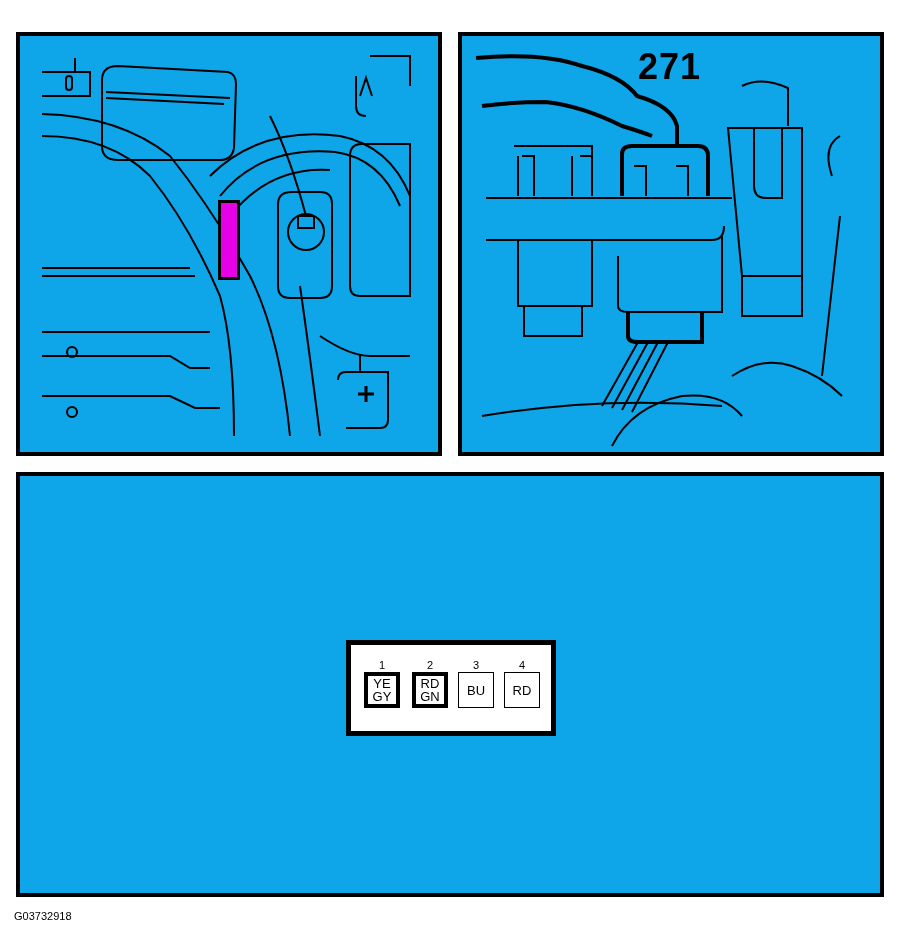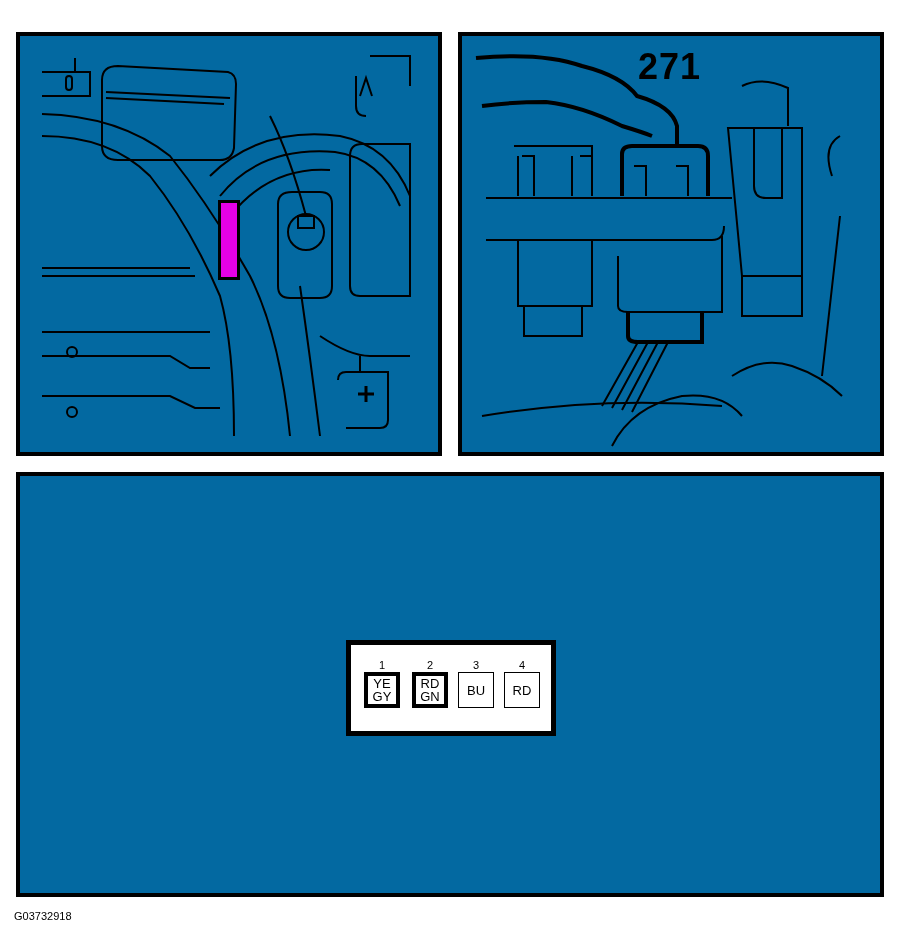--- a/index.html
+++ b/index.html
@@ -1,17 +1,17 @@
 <!DOCTYPE html>
 <html><head>
 <meta charset="utf-8">
 <style>
   html, body { margin:0; padding:0; background:#ffffff; }
   body { width:900px; height:948px; position:relative; overflow:hidden; font-family:"Liberation Sans", sans-serif; }
-  .panel { position:absolute; border:4px solid #000; background:#0369a1; box-sizing:border-box; overflow:hidden; }
+  .panel { position:absolute; border:4px solid #000; background:#0ea5e9; box-sizing:border-box; overflow:hidden; }
   #p-left { left:16px; top:32px; width:426px; height:424px; }
   #p-right { left:458px; top:32px; width:426px; height:424px; }
   #p-bottom { left:16px; top:472px; width:868px; height:425px; }
   .panel svg { position:absolute; left:0; top:0; }
   .callout { position:absolute; font-weight:bold; font-size:36px; color:#000; left:176px; top:10px; letter-spacing:1px; }
   .footer-code { position:absolute; left:14px; top:910px; font-size:11px; color:#000; }
 
   .connector { position:absolute; left:326px; top:164px; width:210px; height:96px; border:5px solid #000; box-sizing:border-box; background:#fff; }
   .pin { position:absolute; top:14px; width:42px; text-align:center; }
   .pin-num { font-size:11px; line-height:12px; color:#000; }

